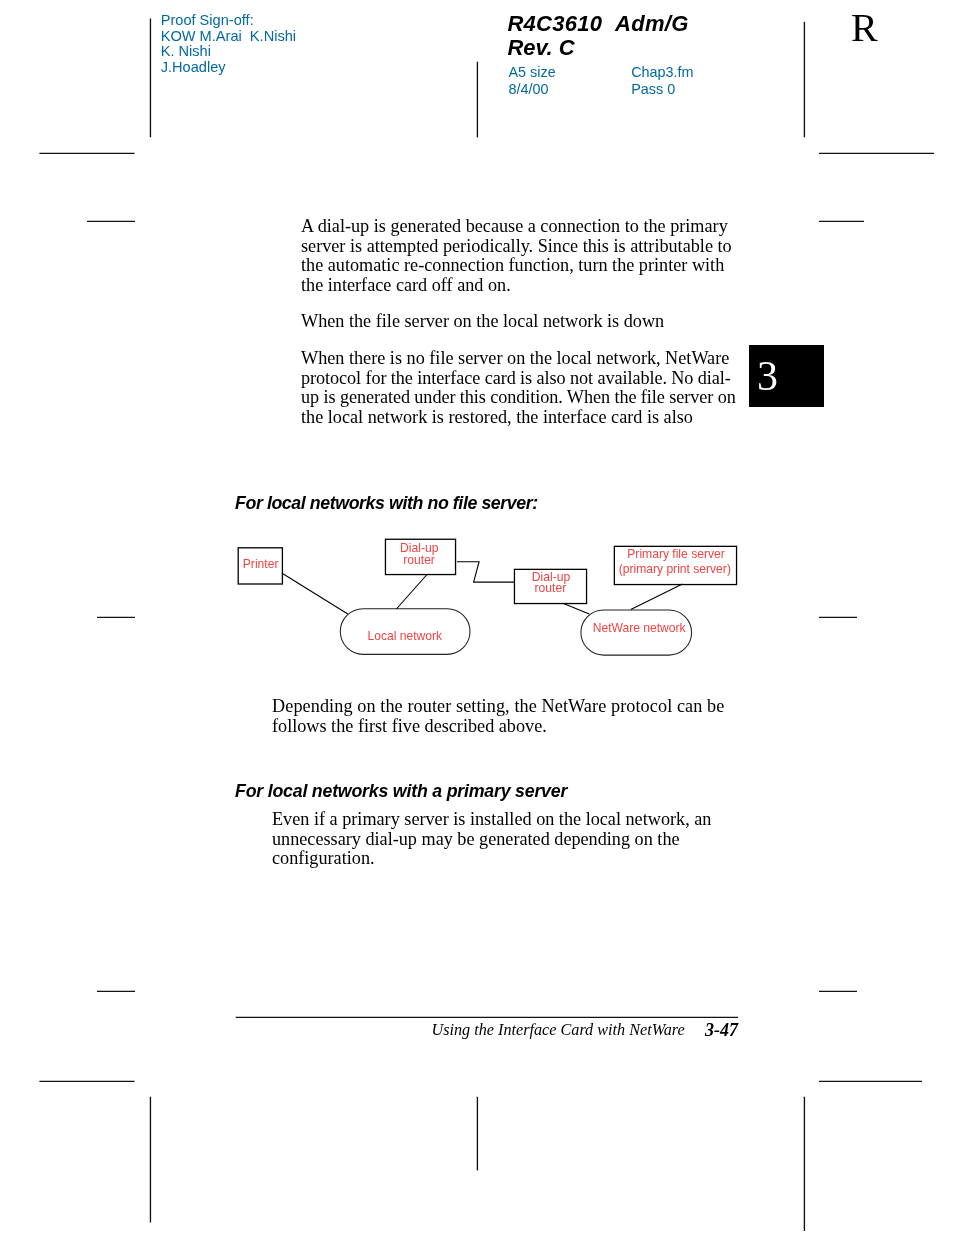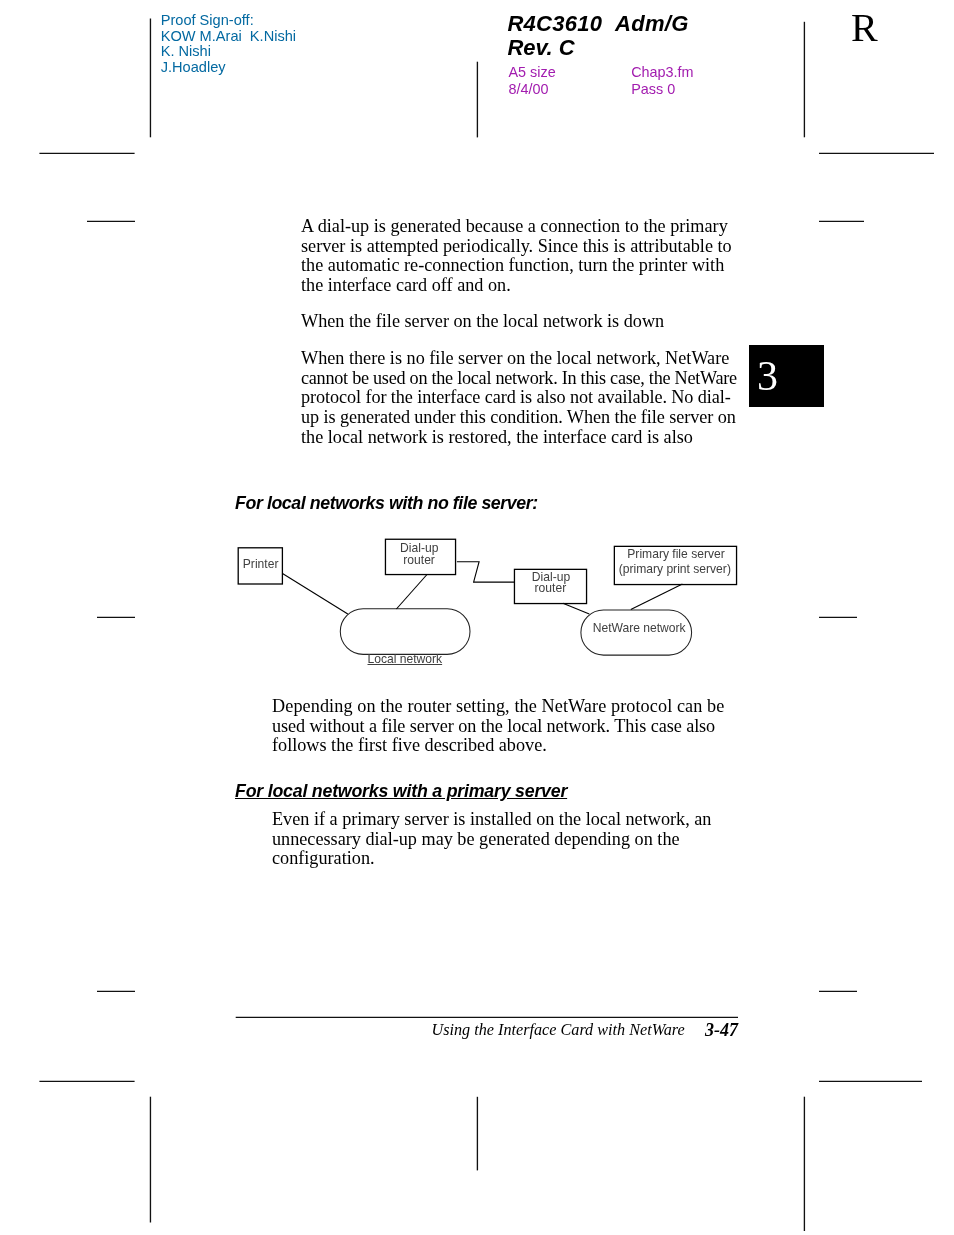--- a/index.html
+++ b/index.html
@@ -6,44 +6,44 @@
   body{width:954px;height:1235px;position:relative;overflow:hidden;
        font-family:"Liberation Serif",serif;color:#000000;
        -webkit-font-smoothing:antialiased;will-change:transform;}
   .proof{position:absolute;font-family:"Liberation Sans",sans-serif;
          font-size:14.6px;line-height:15.5px;color:#0369a1;white-space:pre;}
   .title{position:absolute;font-family:"Liberation Sans",sans-serif;
          font-weight:bold;font-style:italic;font-size:22px;line-height:24px;
          white-space:pre;}
   .title .t1{word-spacing:0.4px;letter-spacing:0.28px;}
   .meta{position:absolute;font-family:"Liberation Sans",sans-serif;
-        font-size:14.4px;line-height:16.8px;color:#a21caf;white-space:pre;}
+        font-size:14.4px;line-height:16.8px;color:#0369a1;white-space:pre;}
   .rmark{position:absolute;font-family:"Liberation Serif",serif;font-size:40px;
          line-height:40px;}
 
   .tline{font-size:18.2px;line-height:19.67px;white-space:pre;}
   .tline.t-tight{letter-spacing:-0.27px;}
   .tline.t-loose{letter-spacing:0.09px;}
   .tline.t-snug{letter-spacing:-0.08px;}
   .para{position:absolute;font-size:0;}
   .heading{position:absolute;font-family:"Liberation Sans",sans-serif;
            font-weight:bold;font-style:italic;font-size:17.8px;white-space:pre;
            letter-spacing:-0.42px;}
-  .heading.h-wide{letter-spacing:-0.22px;text-decoration:underline;}
+  .heading.h-wide{letter-spacing:-0.22px;}
 
   .chapbox{position:absolute;background:#000;}
   .chapnum{position:absolute;color:#fff;font-family:"Liberation Serif",serif;
            font-size:42px;line-height:42px;}
 
   .footer-txt{position:absolute;font-style:italic;font-size:16.2px;line-height:16.2px;white-space:pre;}
   .footer-pg{position:absolute;font-weight:bold;font-style:italic;font-size:18px;line-height:18px;white-space:pre;}
 
   .dg{position:absolute;left:0;top:0;width:954px;height:1235px;overflow:visible;}
   .dlabel{position:absolute;font-family:"Liberation Sans",sans-serif;
-        font-size:12.1px;line-height:12.1px;color:#404040;white-space:pre;}
+        font-size:12.1px;line-height:12.1px;color:#ef4444;white-space:pre;}
 </style>
 </head>
 <body>
 
 <svg class="dg" viewBox="0 0 954 1235">
   <g stroke="#111" stroke-width="1.35" shape-rendering="geometricPrecision">
     <line x1="150.45" y1="18.5" x2="150.45" y2="137.3"></line>
     <line x1="477.4" y1="61.7" x2="477.4" y2="137.4"></line>
     <line x1="804.4" y1="21.8" x2="804.4" y2="137.3"></line>
     <line x1="150.45" y1="1096.7" x2="150.45" y2="1222.5"></line>
@@ -76,31 +76,29 @@
   <div class="tline">A dial-up is generated because a connection to the primary</div>
   <div class="tline">server is attempted periodically. Since this is attributable to</div>
   <div class="tline">the automatic re-connection function, turn the printer with</div>
   <div class="tline">the interface card off and on.</div>
 </div>
 <div class="para" style="left:301px;top:312px;">
   <div class="tline">When the file server on the local network is down</div>
 </div>
 <div class="para" style="left:301px;top:349px;">
   <div class="tline">When there is no file server on the local network, NetWare</div>
-  <div class="tline t-tight">cannot be used on the local network. In this case, the NetWare</div>
   <div class="tline t-snug">protocol for the interface card is also not available. No dial-</div>
   <div class="tline t-snug">up is generated under this condition. When the file server on</div>
   <div class="tline">the local network is restored, the interface card is also</div>
 </div>
 
 <div class="heading" style="left:235px;top:493px;">For local networks with no file server:</div>
 
 <div class="para" style="left:272px;top:697px;">
   <div class="tline t-loose">Depending on the router setting, the NetWare protocol can be</div>
-  <div class="tline t-snug">used without a file server on the local network. This case also</div>
   <div class="tline">follows the first five described above.</div>
 </div>
 
 <div class="heading h-wide" style="left:235px;top:781px;">For local networks with a primary server</div>
 
 <div class="para" style="left:272px;top:810px;">
   <div class="tline">Even if a primary server is installed on the local network, an</div>
   <div class="tline">unnecessary dial-up may be generated depending on the</div>
   <div class="tline">configuration.</div>
 </div>
@@ -125,20 +123,20 @@
   </g>
 </svg>
 
 <div class="dlabel" style="left:242.8px;top:557.8px;">Printer</div>
 <div class="dlabel" style="left:400.1px;top:541.9px;">Dial-up</div>
 <div class="dlabel" style="left:403.3px;top:554.4px;">router</div>
 <div class="dlabel" style="left:531.8px;top:570.6px;">Dial-up</div>
 <div class="dlabel" style="left:534.6px;top:582.4px;">router</div>
 <div class="dlabel" style="left:627.3px;top:548.0px;">Primary file server</div>
 <div class="dlabel" style="left:618.7px;top:562.5px;">(primary print server)</div>
-<div class="dlabel" style="left:367.5px;top:653px;text-decoration:underline;">Local network</div>
+<div class="dlabel" style="left:367.5px;top:630px;">Local network</div>
 <div class="dlabel" style="left:592.7px;top:622.3px;">NetWare network</div>
 
 <svg class="dg" viewBox="0 0 954 1235">
   <line x1="235.7" y1="1017.4" x2="738" y2="1017.4" stroke="#111" stroke-width="1.35"></line>
 </svg>
 <div class="footer-txt" style="left:431.5px;top:1022px;">Using the Interface Card with NetWare</div>
 <div class="footer-pg" style="left:705px;top:1021px;">3-47</div>
 
 </body></html>

